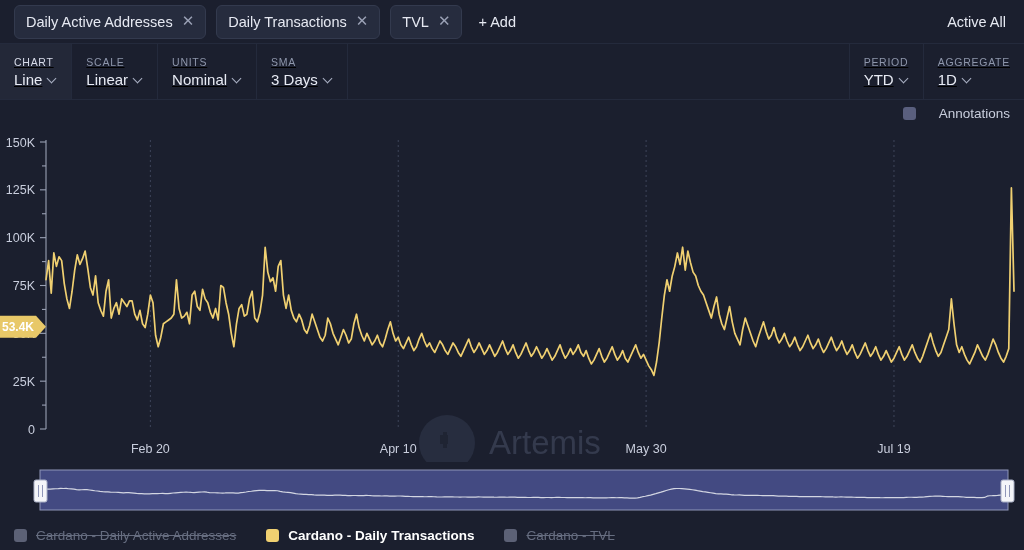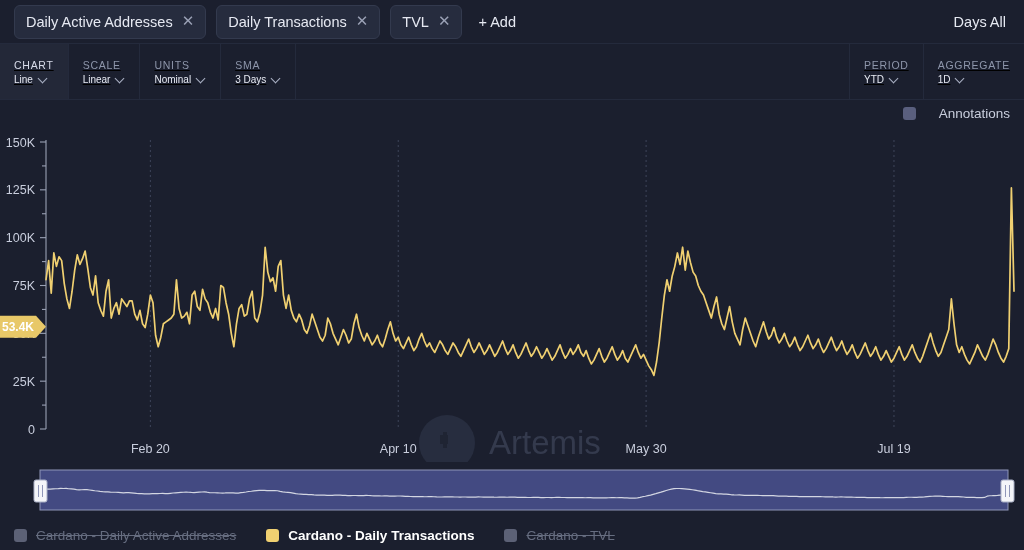--- a/index.html
+++ b/index.html
@@ -49,21 +49,21 @@
     display: flex; flex-direction: column; justify-content: center;
     gap: 3px; padding: 0 14px; min-width: 62px;
     border-right: 1px solid #242a3c; cursor: pointer; text-decoration: underline;
   }
   .ctrl.first { background: #232838; }
   .ctrl .lbl {
     font-size: 10.5px; letter-spacing: .07em; color: #8e96ab; text-transform: uppercase;
   }
   .ctrl.first .lbl { color: #d8dcea; }
   .ctrl .val {
-    font-size: 10px; color: #e8ebf4; display: flex; align-items: center; gap: 6px;
+    font-size: 15px; color: #e8ebf4; display: flex; align-items: center; gap: 6px;
   }
   .caret { width: 9px; height: 9px; position: relative; display: inline-block; }
   .caret::after {
     content: ""; position: absolute; left: 0; top: 0;
     width: 6px; height: 6px;
     border-right: 1.6px solid #aab1c4; border-bottom: 1.6px solid #aab1c4;
     transform: rotate(45deg);
   }
   .ctrl-spacer { flex: 1; }
   .ctrl.right { border-right: none; border-left: 1px solid #242a3c; }
@@ -129,21 +129,21 @@
     </div>
     <div class="chip">
       <span>Daily Transactions</span>
       <span class="x">✕</span>
     </div>
     <div class="chip">
       <span>TVL</span>
       <span class="x">✕</span>
     </div>
     <button class="addbtn">+ Add</button>
-    <button class="clearall">Days All</button>
+    <button class="clearall">Active All</button>
   </div>
 
   <div class="controlbar">
     <div class="ctrl first">
       <span class="lbl">CHART</span>
       <span class="val">
         <span>Line</span>
         <span class="caret"></span>
       </span>
     </div>

